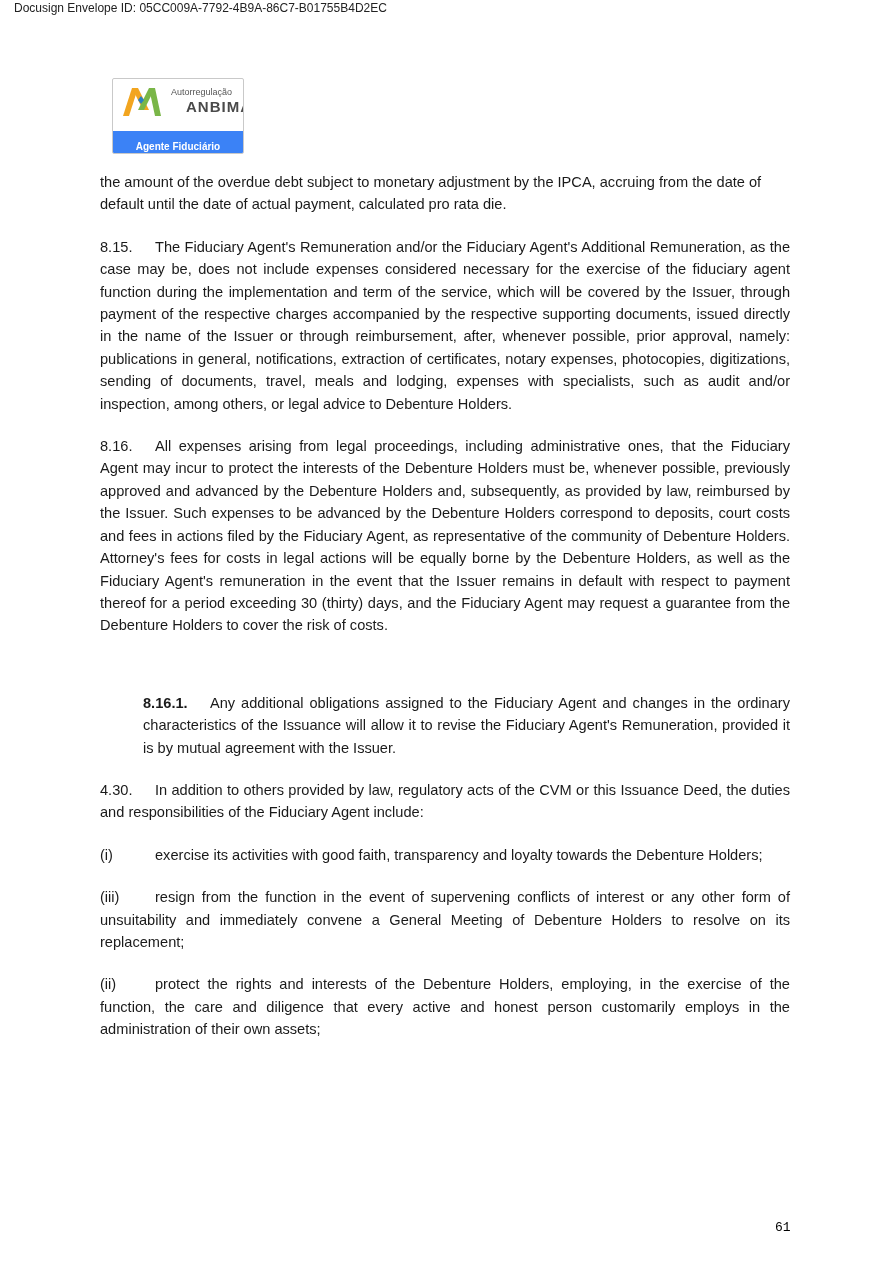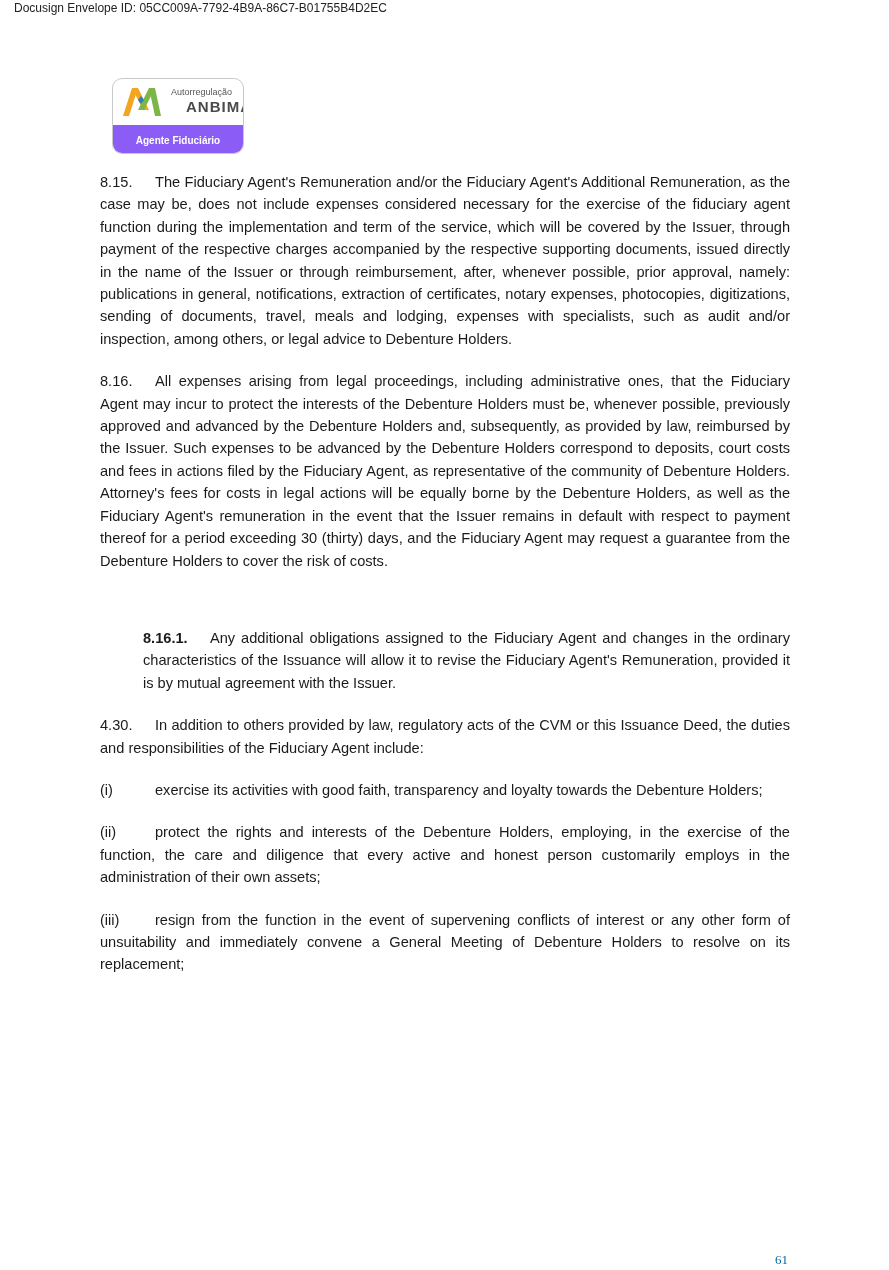--- a/index.html
+++ b/index.html
@@ -4,51 +4,51 @@
   <style>
     html, body { margin: 0; padding: 0; background: #ffffff; }
     body { width: 889px; height: 1270px; position: relative; overflow: hidden; }
     .envelope {
       position: absolute; left: 14px; top: 1px;
       font-family: "Liberation Sans", sans-serif; font-size: 12px; color: #222;
     }
     .logo {
       position: absolute; left: 112px; top: 78px; width: 132px; height: 76px;
       border: 1px solid #c9c9c9; box-sizing: border-box; background: #fff;
-      border-radius: 10px; overflow: hidden;
+      border-radius: 2px; overflow: hidden;
     }
     .logo .top { position: absolute; left: 0; top: 0; width: 100%; height: 45px; }
     .logo .mark { position: absolute; left: 10px; top: 9px; width: 38px; height: 28px; }
     .logo .small {
       position: absolute; left: 58px; top: 8px; font-family: "Liberation Sans", sans-serif;
       font-size: 9px; color: #555;
     }
     .logo .brand {
       position: absolute; left: 73px; top: 19px; font-family: "Liberation Sans", sans-serif;
       font-size: 15px; font-weight: bold; letter-spacing: 1px; color: #4a4a4a;
     }
     .logo .band {
-      position: absolute; left: 0; bottom: 0; width: 100%; height: 28px;
-      background: #8b5cf6; color: #fff; text-align: center;
+      position: absolute; left: 0; bottom: 0; width: 100%; height: 22px;
+      background: #3b82f6; color: #fff; text-align: center;
       font-family: "Liberation Sans", sans-serif; font-size: 10px; font-weight: bold;
       line-height: 31px;
     }
     .content {
       position: absolute; left: 100px; top: 171px; width: 690px;
       font-family: "Liberation Sans", sans-serif; font-size: 14.6px; color: #1a1a1a;
       line-height: 22.4px;
     }
     .content p { margin: 0 0 20px 0; text-align: justify; }
     .content p.first { text-align: left; }
     .content p.indent { margin-left: 43px; }
     .num { font-weight: normal; display: inline-block; min-width: 55px; }
     .num-sub { font-weight: bold; display: inline-block; min-width: 67px; margin-top: 35px; }
     .pagenum {
       position: absolute; left: 775px; top: 1220px;
-      font-family: Liberation Serif, serif; font-size: 13px; color: #0369a1; margin-top: 32px;
+      font-family: Liberation Mono, monospace; font-size: 13px; color: #000000;
     }
   </style>
 </head>
 <body>
 
 <div class="envelope">Docusign Envelope ID: 05CC009A-7792-4B9A-86C7-B01755B4D2EC</div>
 
 <div class="logo">
   <div class="top">
     <svg class="mark" viewBox="0 0 38 28">
@@ -58,36 +58,39 @@
       <polygon points="26,0 32,0 38,28 32,28" fill="#7ab648"></polygon>
       <polygon points="18,8 21,12 18,16 15,12" fill="#2a7fc1"></polygon>
     </svg>
     <div class="small">Autorregulação</div>
     <div class="brand">ANBIMA</div>
   </div>
   <div class="band">Agente Fiduciário</div>
 </div>
 
 <div class="content">
+  <p class="first">
+    <span>the amount of the overdue debt subject to monetary adjustment by the IPCA, accruing from the date of default until the date of actual payment, calculated pro rata die.</span>
+  </p>
   <p>
     <span class="num">8.15.</span><span>The Fiduciary Agent's Remuneration and/or the Fiduciary Agent's Additional Remuneration, as the case may be, does not include expenses considered necessary for the exercise of the fiduciary agent function during the implementation and term of the service, which will be covered by the Issuer, through payment of the respective charges accompanied by the respective supporting documents, issued directly in the name of the Issuer or through reimbursement, after, whenever possible, prior approval, namely: publications in general, notifications, extraction of certificates, notary expenses, photocopies, digitizations, sending of documents, travel, meals and lodging, expenses with specialists, such as audit and/or inspection, among others, or legal advice to Debenture Holders.</span>
   </p>
   <p>
     <span class="num">8.16.</span><span>All expenses arising from legal proceedings, including administrative ones, that the Fiduciary Agent may incur to protect the interests of the Debenture Holders must be, whenever possible, previously approved and advanced by the Debenture Holders and, subsequently, as provided by law, reimbursed by the Issuer. Such expenses to be advanced by the Debenture Holders correspond to deposits, court costs and fees in actions filed by the Fiduciary Agent, as representative of the community of Debenture Holders. Attorney's fees for costs in legal actions will be equally borne by the Debenture Holders, as well as the Fiduciary Agent's remuneration in the event that the Issuer remains in default with respect to payment thereof for a period exceeding 30 (thirty) days, and the Fiduciary Agent may request a guarantee from the Debenture Holders to cover the risk of costs.</span>
   </p>
   <p class="indent">
     <span class="num-sub">8.16.1.</span><span>Any additional obligations assigned to the Fiduciary Agent and changes in the ordinary characteristics of the Issuance will allow it to revise the Fiduciary Agent's Remuneration, provided it is by mutual agreement with the Issuer.</span>
   </p>
   <p>
     <span class="num">4.30.</span><span>In addition to others provided by law, regulatory acts of the CVM or this Issuance Deed, the duties and responsibilities of the Fiduciary Agent include:</span>
   </p>
   <p>
     <span class="num">(i)</span><span>exercise its activities with good faith, transparency and loyalty towards the Debenture Holders;</span>
   </p>
   <p>
-    <span class="num">(ii)</span><span>protect the rights and interests of the Debenture Holders, employing, in the exercise of the function, the care and diligence that every active and honest person customarily employs in the administration of their own assets;</span>
+    <span class="num">(iii)</span><span>resign from the function in the event of supervening conflicts of interest or any other form of unsuitability and immediately convene a General Meeting of Debenture Holders to resolve on its replacement;</span>
   </p>
   <p>
-    <span class="num">(iii)</span><span>resign from the function in the event of supervening conflicts of interest or any other form of unsuitability and immediately convene a General Meeting of Debenture Holders to resolve on its replacement;</span>
+    <span class="num">(ii)</span><span>protect the rights and interests of the Debenture Holders, employing, in the exercise of the function, the care and diligence that every active and honest person customarily employs in the administration of their own assets;</span>
   </p>
 </div>
 
 <div class="pagenum">61</div>
 
 </body></html>

